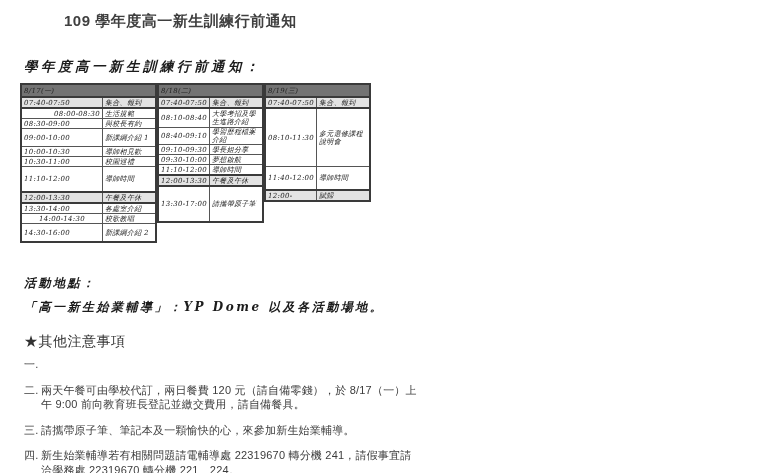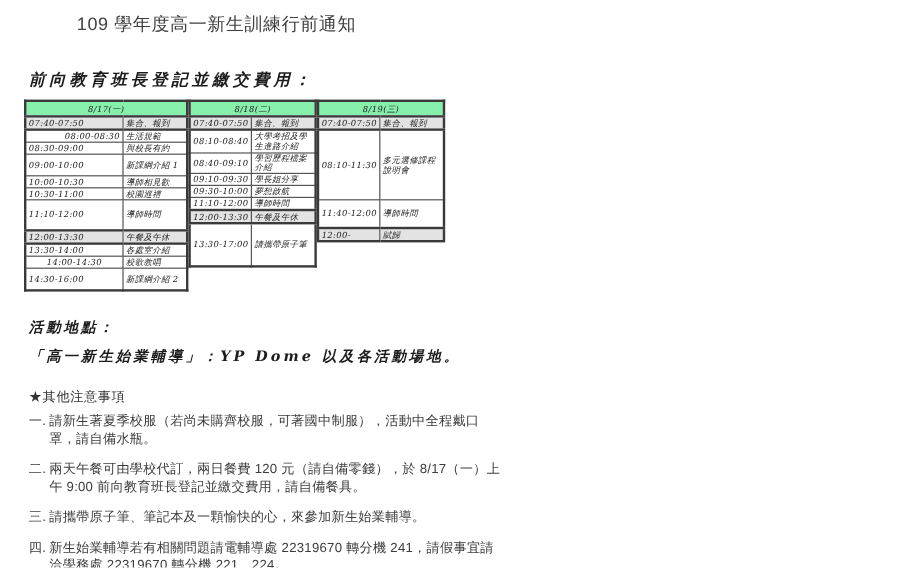--- a/index.html
+++ b/index.html
@@ -3,21 +3,21 @@
 <meta charset="utf-8">
 <style>
   html,body{margin:0;padding:0;}
   body{
     width:768px;height:473px;overflow:hidden;background:#ffffff;
     font-family:"Liberation Sans",sans-serif;color:#3c3c3c;
     position:relative;
   }
   .doc-title{
     margin:11px 0 16px 64px;
-    font-size:15px;font-weight:400;color:#3f3f3f;line-height:20px;
+    font-size:15px;font-weight:700;color:#3f3f3f;line-height:20px;
     letter-spacing:0.5px;
   }
   .section-heading{
     margin:27px 0 7px 24px;
     font-family:"DejaVu Serif","Liberation Serif",serif;
     font-style:italic;font-weight:bold;
     font-size:13.5px;color:#1c1c1c;letter-spacing:3.5px;
   }
   .tables-wrap{
     margin-left:20px;
@@ -29,56 +29,56 @@
     font-family:"DejaVu Serif","Liberation Serif",serif;font-style:italic;
     font-size:7px;color:#222;
   }
   table.sched td{
     border:1px solid #555;
     padding:0 2px;vertical-align:middle;
     line-height:8px;letter-spacing:0.3px;
     overflow:hidden;
   }
   table.sched td.day-header{
-    font-size:7px;text-align:center;background:#86efac;
+    font-size:7px;text-align:left;background:#737373;
   }
   table.sched td.time-cell{width:45px;white-space:nowrap;}
   table.sched td.activity-cell{width:48px;white-space:pre-line;}
   table.sched tr.shaded td{
     background:var(--row-shade,#e3e3e3);
     border-top:2px solid var(--table-border,#3a3a3a);
     border-bottom:2px solid var(--table-border,#3a3a3a);
   }
   .location-block{
-    margin:22px 0 0 24px;
+    margin:32px 0 0 24px;
     font-family:"DejaVu Serif","Liberation Serif",serif;
     font-style:italic;font-weight:bold;
     font-size:12px;color:#1c1c1c;letter-spacing:2.5px;
   }
   .location-label{margin:0 0 7px 0;}
   .location-detail{margin:0;}
   .notes-heading{
     margin:17px 0 6px 24px;
-    font-size:11px;color:#333;font-weight:400;letter-spacing:0.5px;
+    font-size:14px;color:#333;font-weight:400;letter-spacing:0.5px;
   }
   .notes-list{margin-left:24px;}
   .note-item{
     display:flex;align-items:flex-start;
     margin-bottom:11px;
     font-size:11px;line-height:14.5px;color:#3c3c3c;letter-spacing:0.2px;
   }
   .note-num{flex:0 0 17px;}
   .note-text{white-space:pre-line;}
 </style>
 </head>
 <body>
 
 <h1 class="doc-title">109 學年度高一新生訓練行前通知</h1>
 
-<h2 class="section-heading">前向教育班長登記並繳交費用：</h2>
+<h2 class="section-heading">學年度高一新生訓練行前通知：</h2>
 
 <div class="tables-wrap">
     <table class="sched">
       <tbody>
         <tr>
           <td colspan="2" class="day-header" style="height: 11px;">8/17(一)</td>
         </tr>
         <tr class="shaded">
           <td class="time-cell" style="height: 9px;">07:40-07:50</td>
           <td class="activity-cell">集合、報到</td>
@@ -195,22 +195,20 @@
 <div class="location-block">
   <p class="location-label">活動地點：</p>
   <p class="location-detail">「高一新生始業輔導」：YP Dome 以及各活動場地。</p>
 </div>
 
 <h3 class="notes-heading">★其他注意事項</h3>
 
 <div class="notes-list">
     <div class="note-item">
       <span class="note-num">一.</span>
-      <span class="note-text">請新生著夏季校服（若尚未購齊校服，可著國中制服），活動中全程戴口
-罩，請自備水瓶。</span>
     </div>
     <div class="note-item">
       <span class="note-num">二.</span>
       <span class="note-text">兩天午餐可由學校代訂，兩日餐費 120 元（請自備零錢），於 8/17（一）上
 午 9:00 前向教育班長登記並繳交費用，請自備餐具。</span>
     </div>
     <div class="note-item">
       <span class="note-num">三.</span>
       <span class="note-text">請攜帶原子筆、筆記本及一顆愉快的心，來參加新生始業輔導。</span>
     </div>

